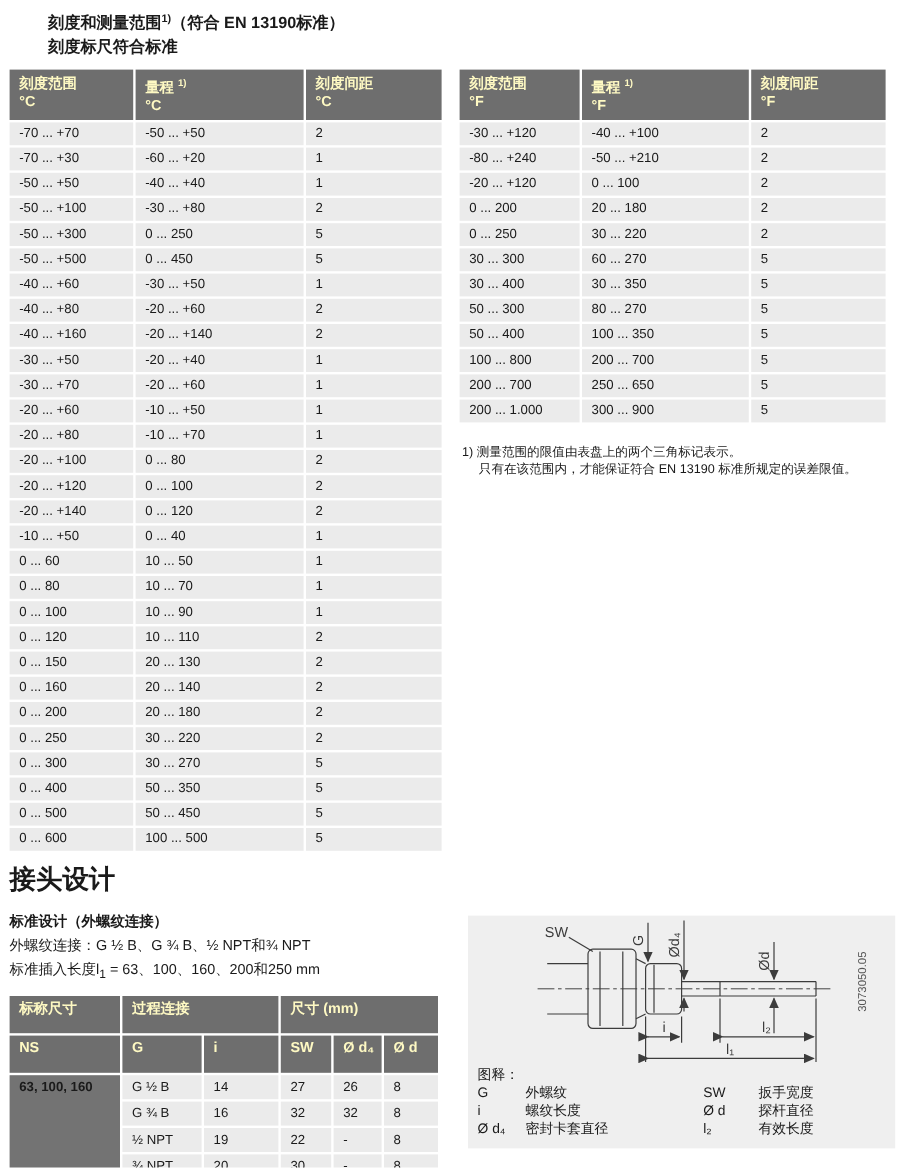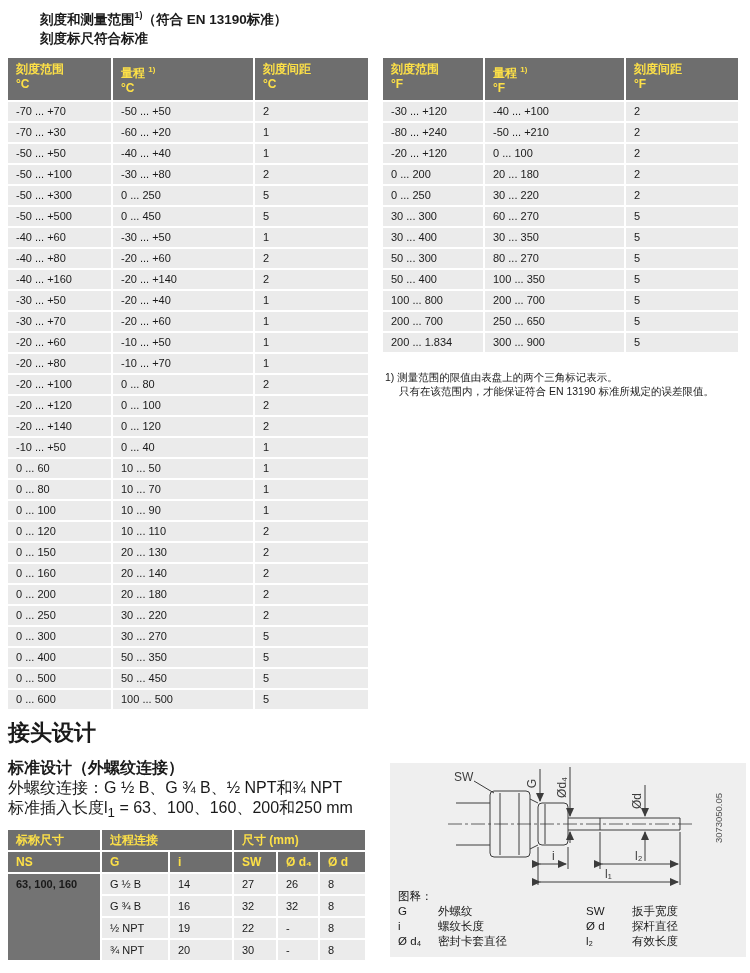--- a/index.html
+++ b/index.html
@@ -6,42 +6,42 @@
   body{
     width:750px;height:973px;position:relative;background:#ffffff;
     font-family:"Liberation Sans","DejaVu Sans",sans-serif;color:#1a1a1a;
     overflow:hidden;
   }
   .abs{position:absolute;}
   
   .doc-title{left:8px;top:6px;font-size:13.5px;font-weight:bold;line-height:19px;margin-left:32px;}
   .doc-title sup{font-size:9px;}
   .sec2-title{left:8px;top:718px;font-size:22px;font-weight:bold;}
-  .std-block{left:8px;top:758px;font-size:16px;line-height:20px;}
+  .std-block{left:8px;top:758px;font-size:12px;line-height:20px;}
   .std-block .b{font-weight:bold;}
   
   .gtable{display:grid;gap:2px;background:#ffffff;}
   .ctable{left:8px;top:58px;width:360px;grid-template-columns:103px 140px 1fr;}
   .ftable{left:383px;top:58px;width:355px;grid-template-columns:100px 139px 1fr;}
-  .hcell{background:#6e6e6e;color:#fde047;font-weight:bold;font-size:12px;
+  .hcell{background:#6e6e6e;color:#fef9c3;font-weight:bold;font-size:12px;
          line-height:15px;padding:4px 4px 4px 8px;}
   .hcell sup{font-size:8px;}
   .trow{display:contents;}
   .tcell{background:#ebebeb;font-size:11px;line-height:15px;padding:2px 4px 2px 8px;
          white-space:nowrap;}
   
   .footnote{left:385px;top:370px;width:355px;font-size:10.5px;line-height:14px;}
   .footnote .fline{padding-left:14px;text-indent:-14px;}
   .footnote .fline2{padding-left:14px;}
   
   .btable{left:8px;top:830px;width:357px;font-size:11px;}
   .btable .hrow{display:grid;gap:2px;margin-bottom:2px;}
   .btable .hrow1{grid-template-columns:92px 130px 1fr;}
   .btable .hrow2{grid-template-columns:92px 66px 62px 42px 40px 1fr;}
-  .btable .hcell{padding:3px 4px 3px 8px;line-height:14px;}
+  .btable .hcell{padding:3px 4px 14px 8px;line-height:14px;}
   .btable .body{display:grid;grid-template-columns:92px 1fr;gap:2px;}
   .btable .nscell{background:#737373;font-weight:bold;padding:3px 4px 2px 8px;
                   line-height:15px;}
   .btable .subgrid{display:grid;grid-template-columns:66px 62px 42px 40px 1fr;gap:2px;}
   .btable .subgrid .tcell{padding:3px 4px 2px 8px;}
   
   .panel{left:390px;top:763px;width:356px;height:194px;background:#efefef;}
   .legend{position:absolute;left:8px;top:126px;font-size:11.5px;line-height:15px;}
   .legend-grid{display:grid;grid-template-columns:40px 148px 46px auto;}
   svg text{font-family:"Liberation Sans","DejaVu Sans",sans-serif;}
@@ -115,21 +115,21 @@
     <div class="trow"><div class="tcell">-80 ... +240</div><div class="tcell">-50 ... +210</div><div class="tcell">2</div></div>
     <div class="trow"><div class="tcell">-20 ... +120</div><div class="tcell">0 ... 100</div><div class="tcell">2</div></div>
     <div class="trow"><div class="tcell">0 ... 200</div><div class="tcell">20 ... 180</div><div class="tcell">2</div></div>
     <div class="trow"><div class="tcell">0 ... 250</div><div class="tcell">30 ... 220</div><div class="tcell">2</div></div>
     <div class="trow"><div class="tcell">30 ... 300</div><div class="tcell">60 ... 270</div><div class="tcell">5</div></div>
     <div class="trow"><div class="tcell">30 ... 400</div><div class="tcell">30 ... 350</div><div class="tcell">5</div></div>
     <div class="trow"><div class="tcell">50 ... 300</div><div class="tcell">80 ... 270</div><div class="tcell">5</div></div>
     <div class="trow"><div class="tcell">50 ... 400</div><div class="tcell">100 ... 350</div><div class="tcell">5</div></div>
     <div class="trow"><div class="tcell">100 ... 800</div><div class="tcell">200 ... 700</div><div class="tcell">5</div></div>
     <div class="trow"><div class="tcell">200 ... 700</div><div class="tcell">250 ... 650</div><div class="tcell">5</div></div>
-    <div class="trow"><div class="tcell">200 ... 1.834</div><div class="tcell">300 ... 900</div><div class="tcell">5</div></div>
+    <div class="trow"><div class="tcell">200 ... 1.000</div><div class="tcell">300 ... 900</div><div class="tcell">5</div></div>
   </div>
 
 <div class="abs footnote">
   <div class="fline"><span>1)</span> <span>测量范围的限值由表盘上的两个三角标记表示。</span></div>
   <div class="fline2">只有在该范围内，才能保证符合 EN 13190 标准所规定的误差限值。</div>
 </div>
 
 <div class="abs sec2-title">接头设计</div>
 
 <div class="abs std-block">

